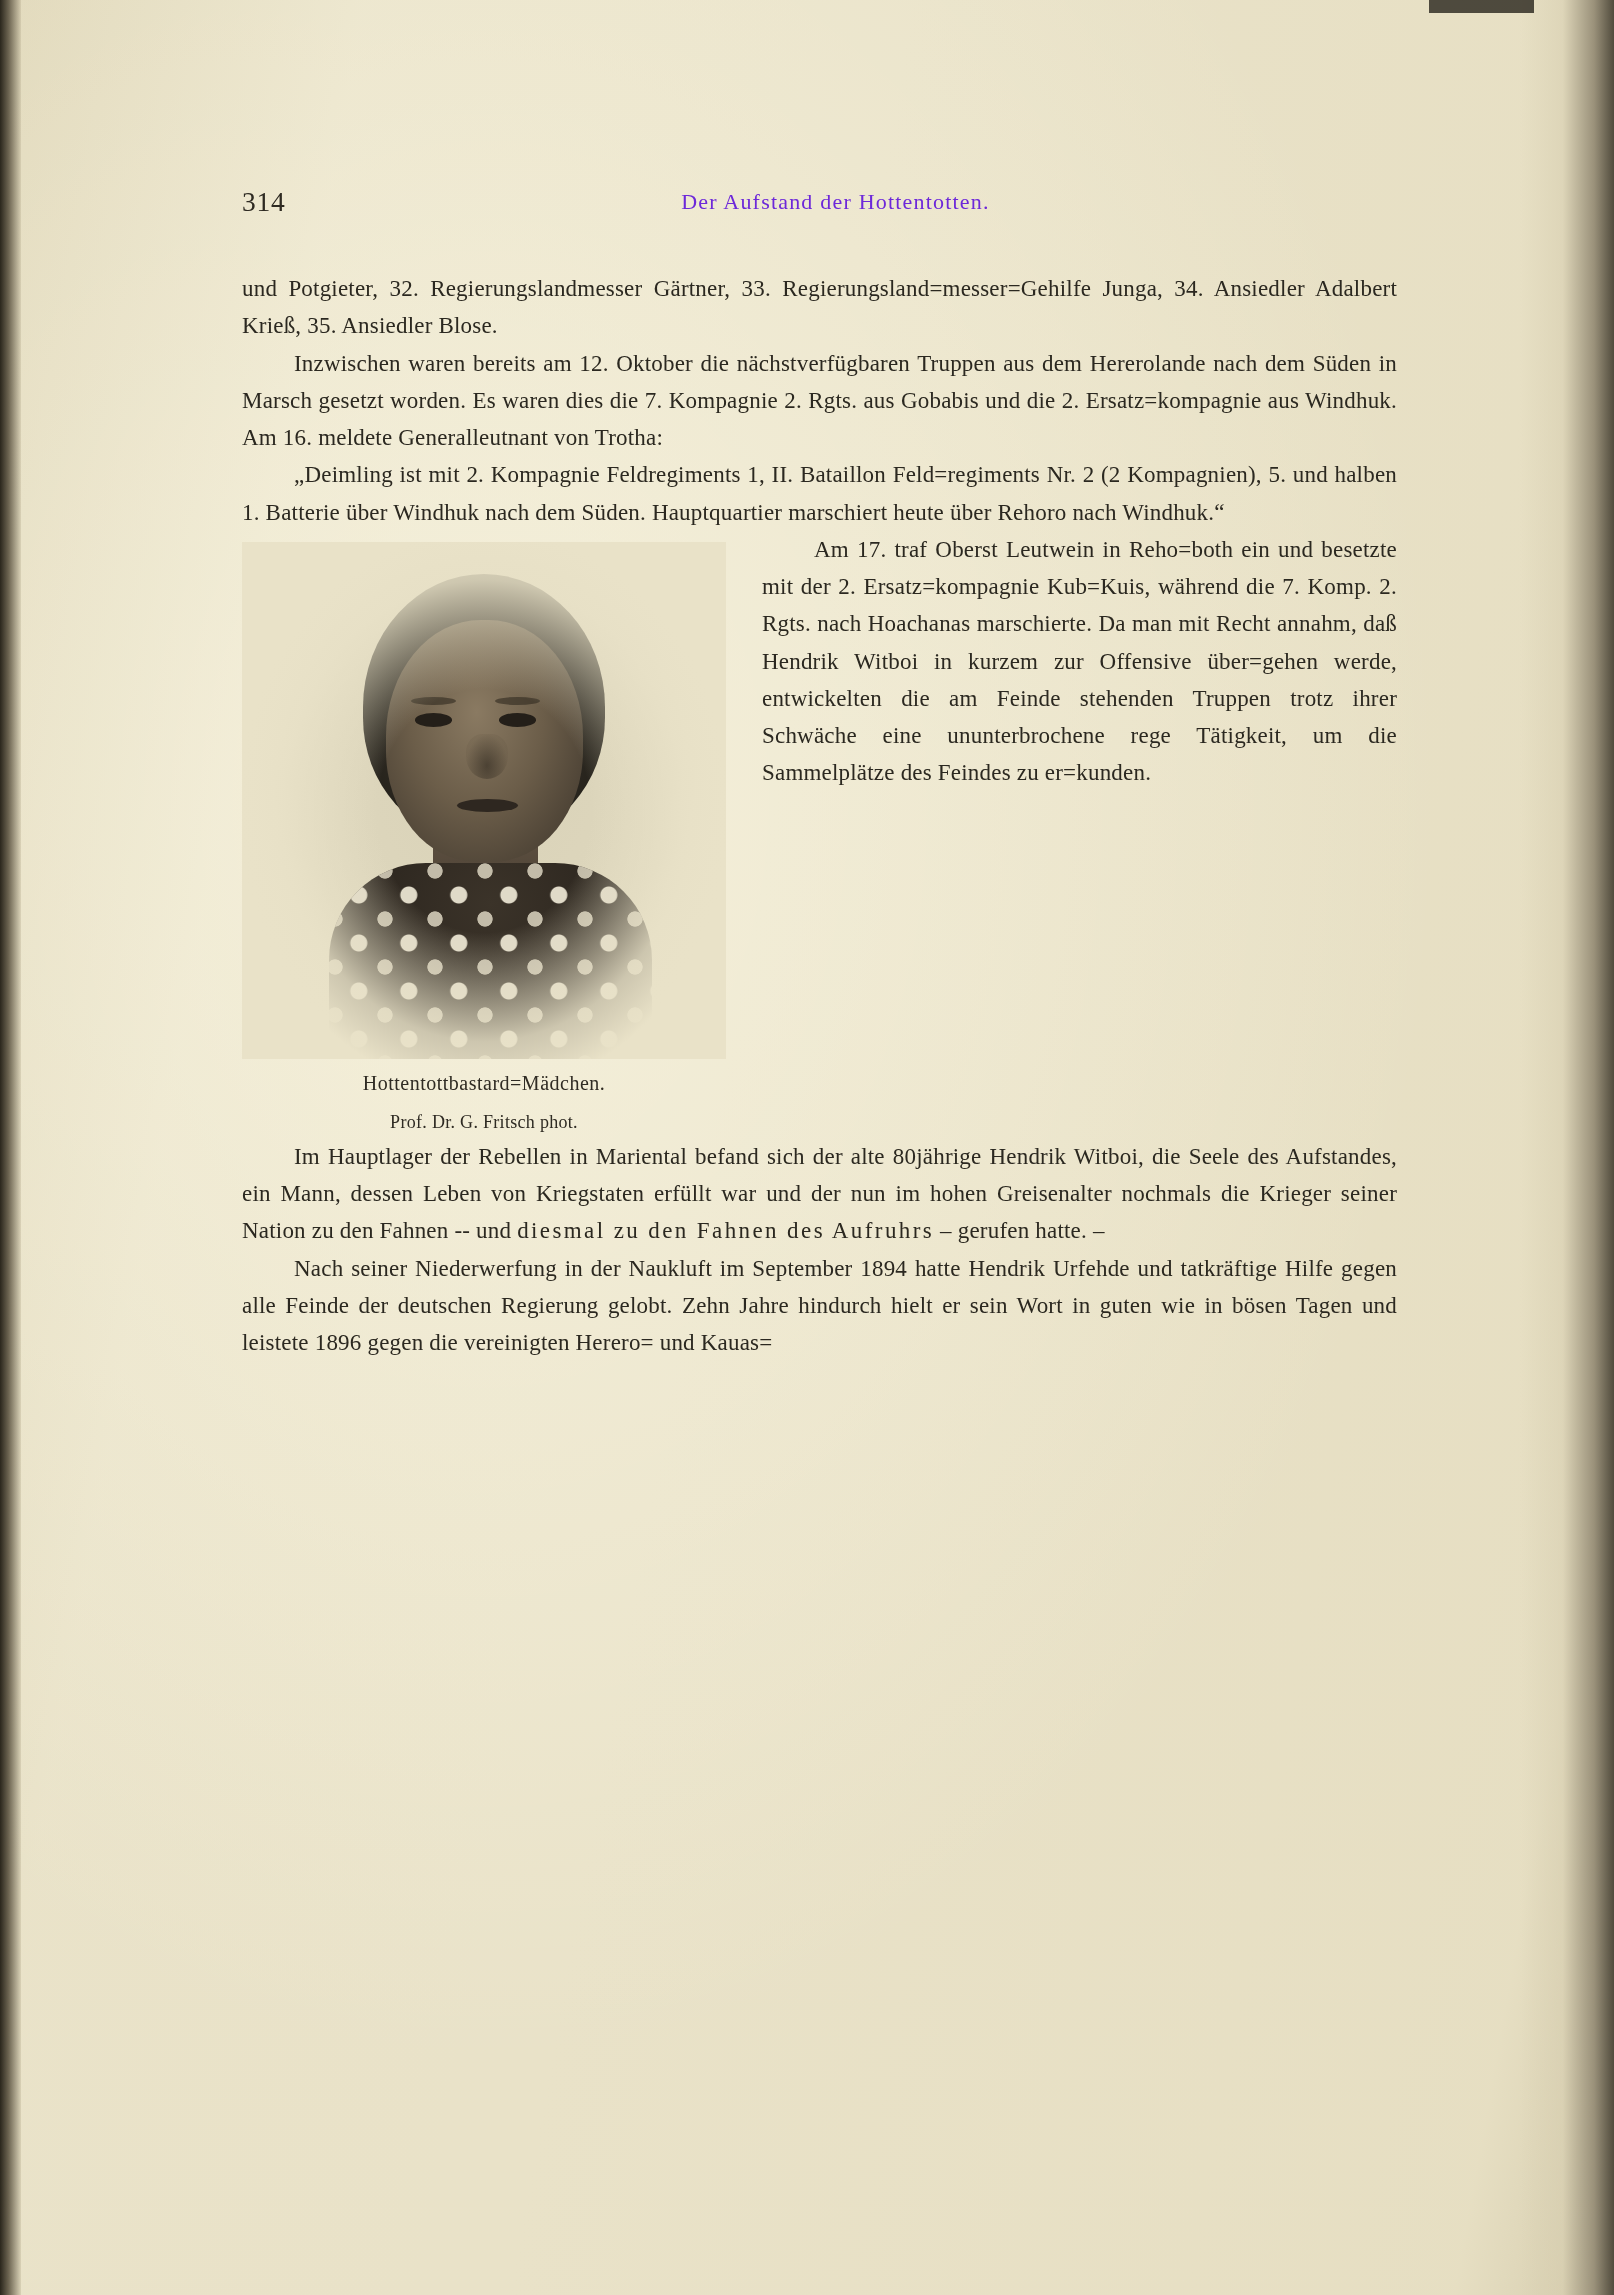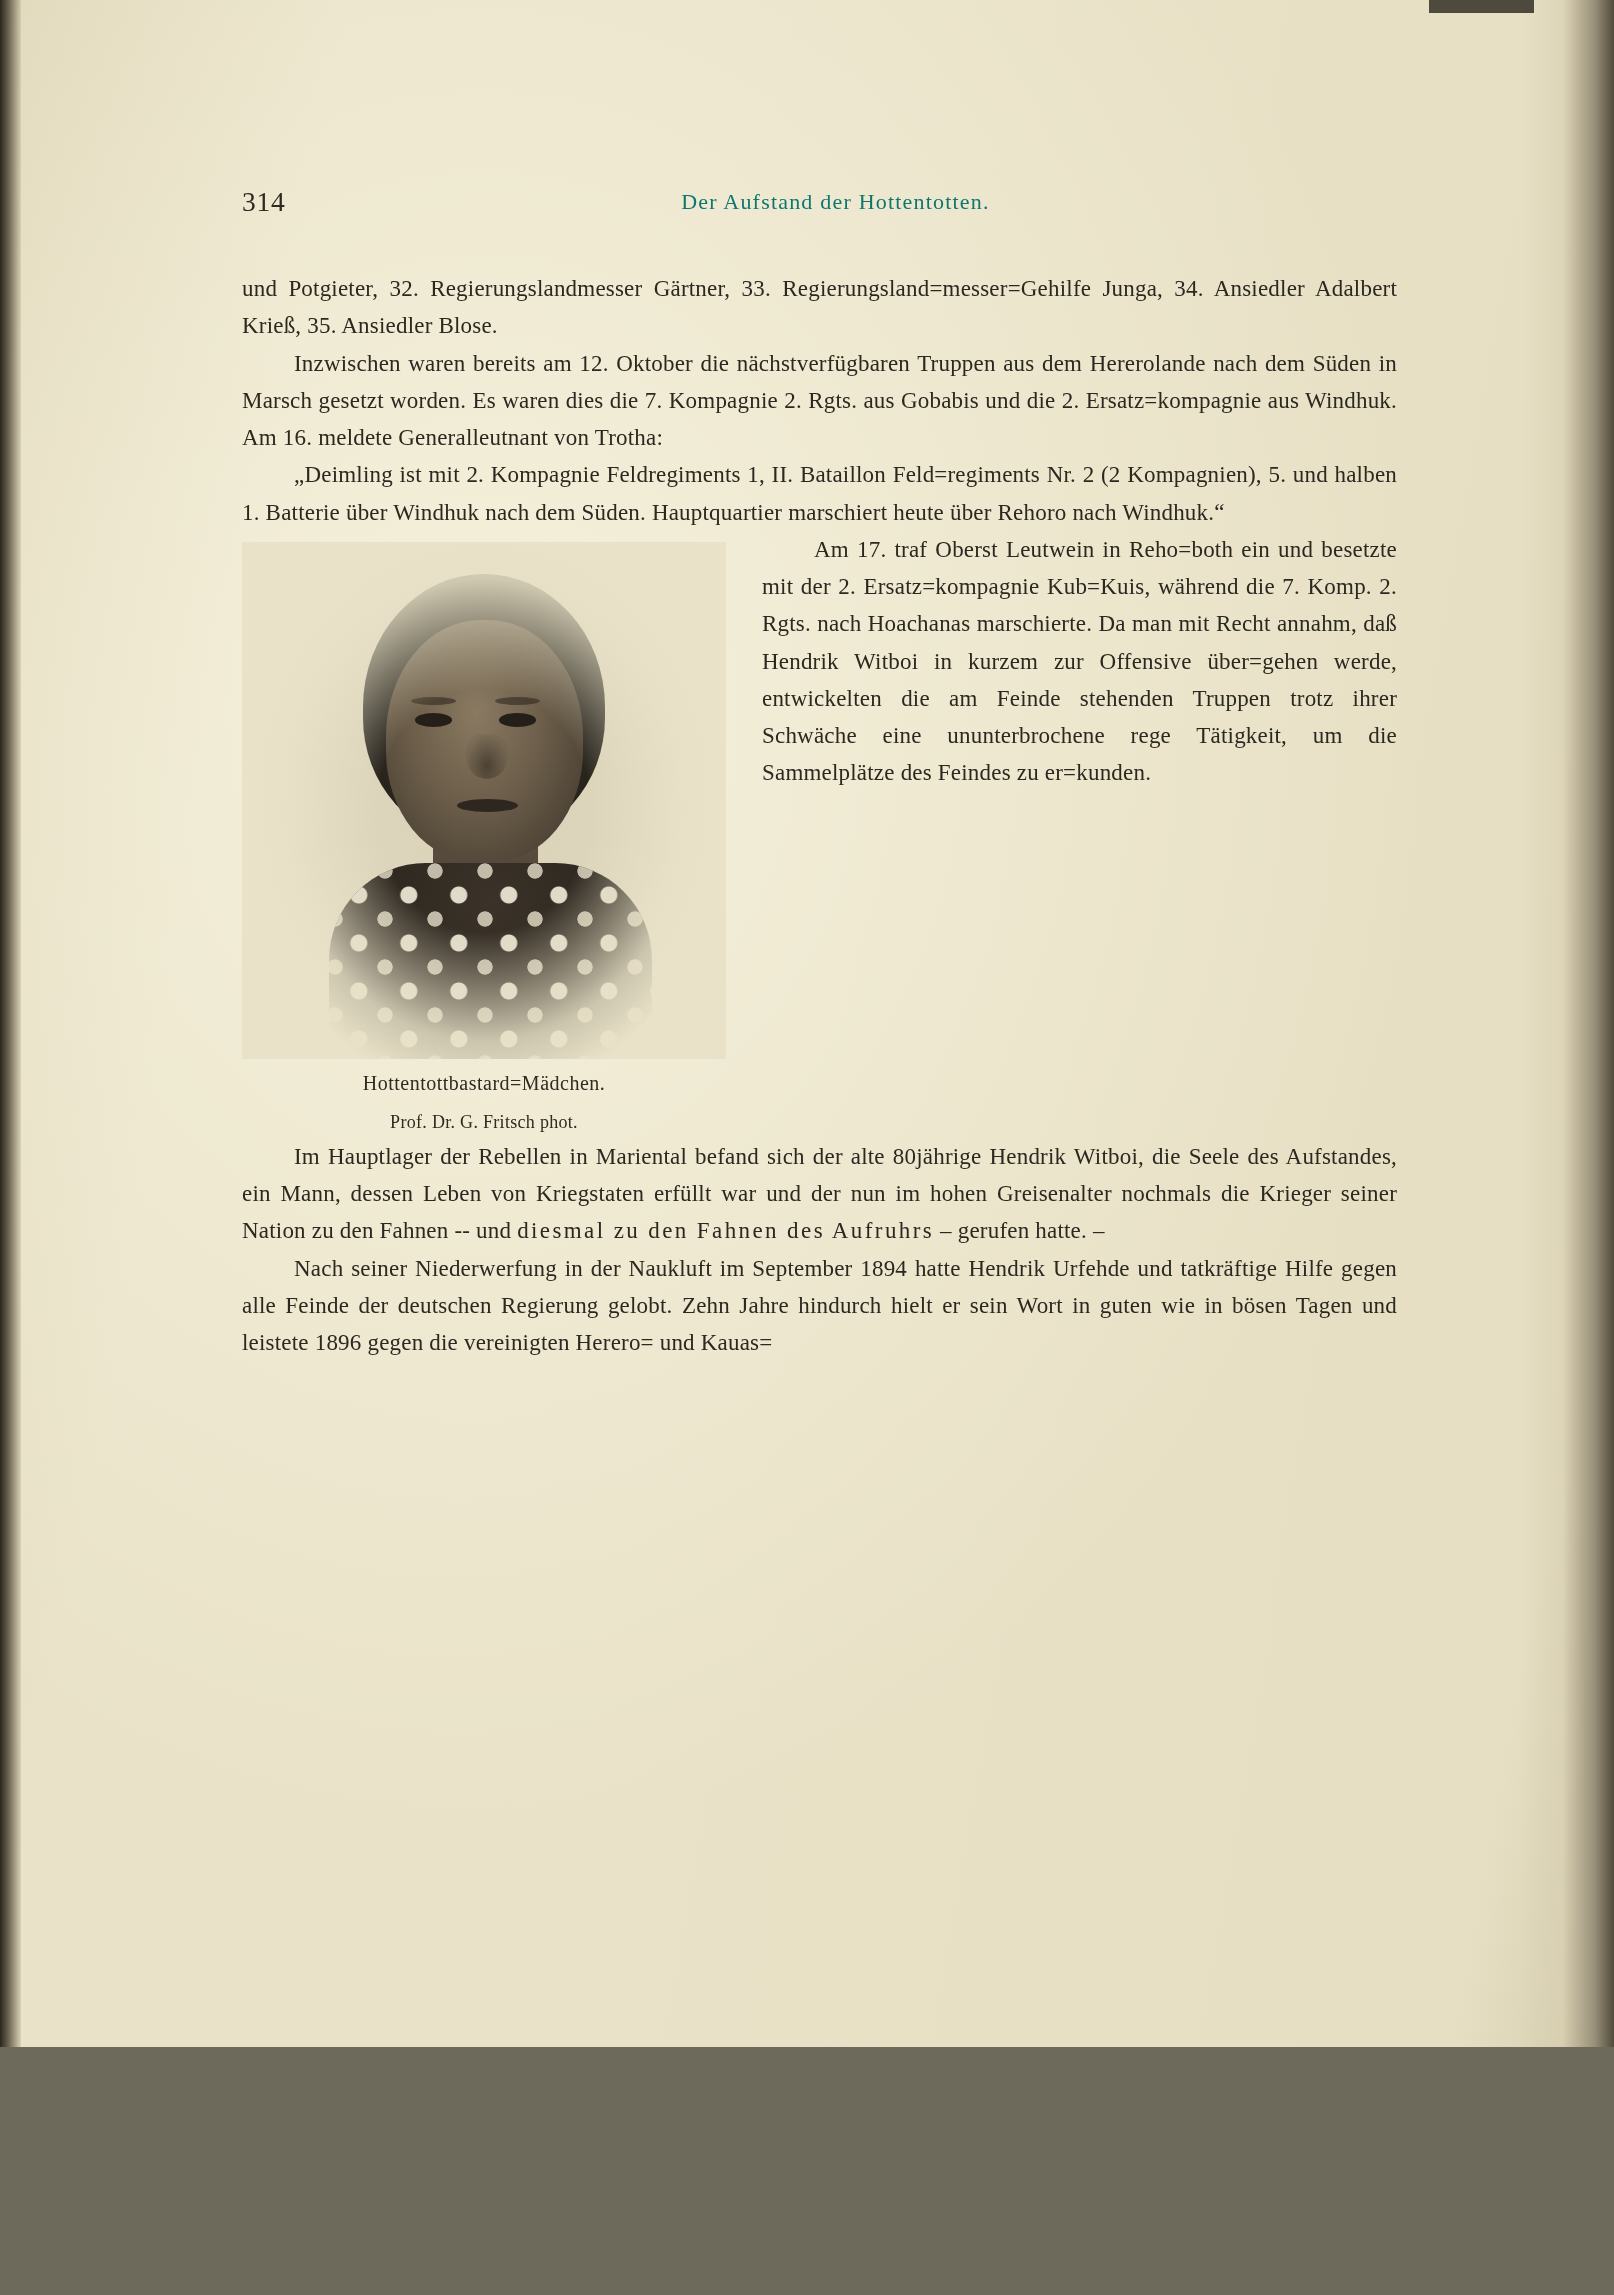--- a/index.html
+++ b/index.html
@@ -3,21 +3,21 @@
 <meta charset="utf-8">
 <style>
   html, body {
     margin: 0;
     padding: 0;
     background: #6d6a5c;
   }
   .page {
     position: relative;
     width: 1615px;
-    height: 2047px;
+    height: 2295px;
     background: #e9e2c8;
     overflow: hidden;
     font-family: "Liberation Serif", serif;
   }
   
   .page-tint {
     position: absolute;
     inset: 0;
     background:
       radial-gradient(ellipse at 30% 35%, rgba(255,252,235,0.55) 0%, rgba(235,228,200,0.0) 60%),
@@ -66,21 +66,21 @@
     color: #2e2a22;
   }
   .running-head {
     position: absolute;
     left: 0;
     right: 0;
     top: 3.2px;
     text-align: center;
     font-size: 22px;
     letter-spacing: 1.2px;
-    color: #0f766e;
+    color: #6d28d9;
     padding-left: 32px;
   }
   
   p.body {
     margin: 0 0 0 0;
     font-size: 23px;
     line-height: 1.62;
     text-align: justify;
     color: #2b2820;
     letter-spacing: 0.2px;

